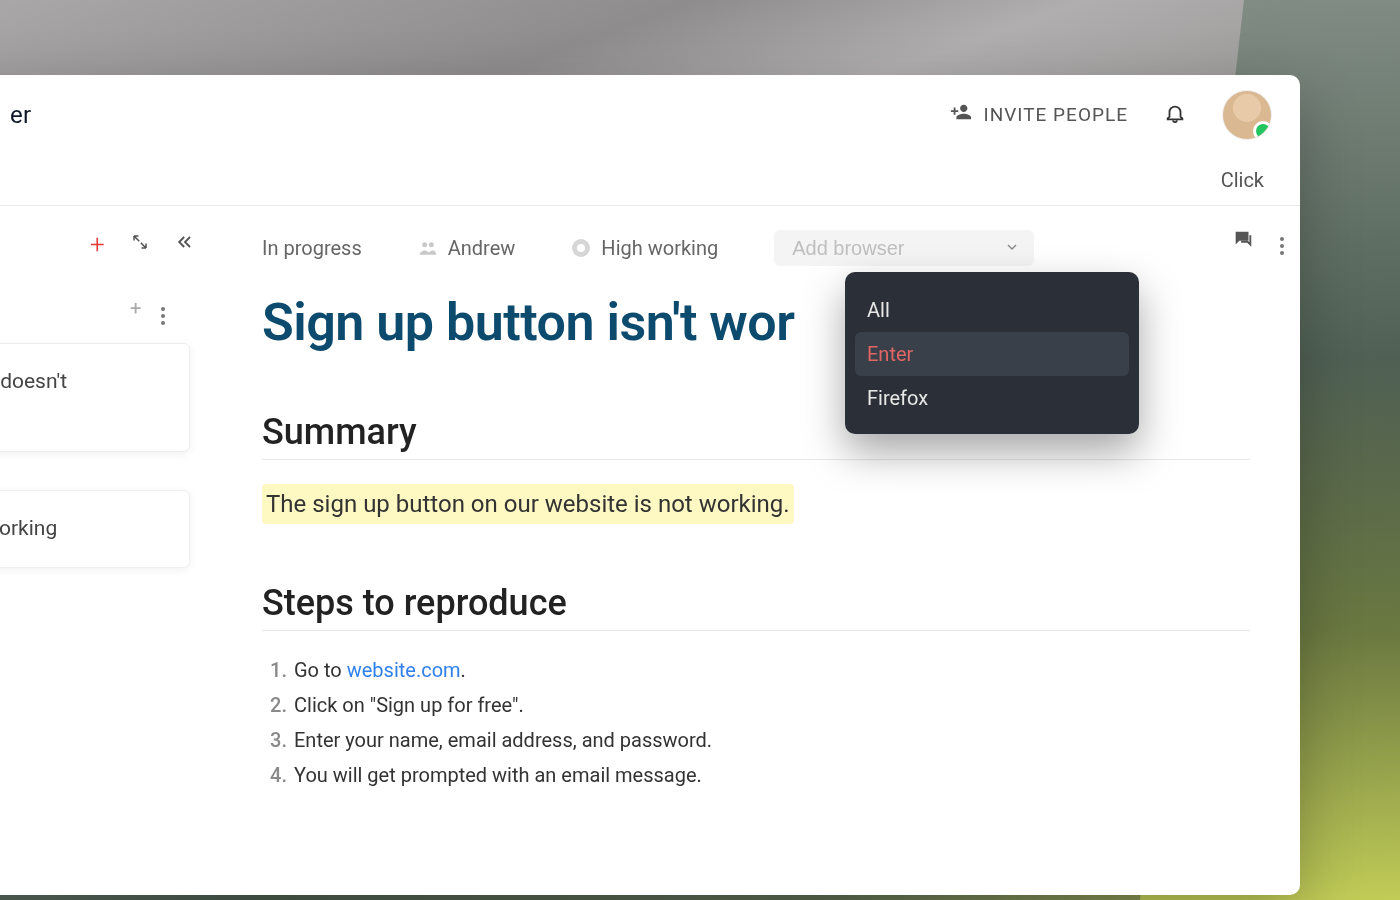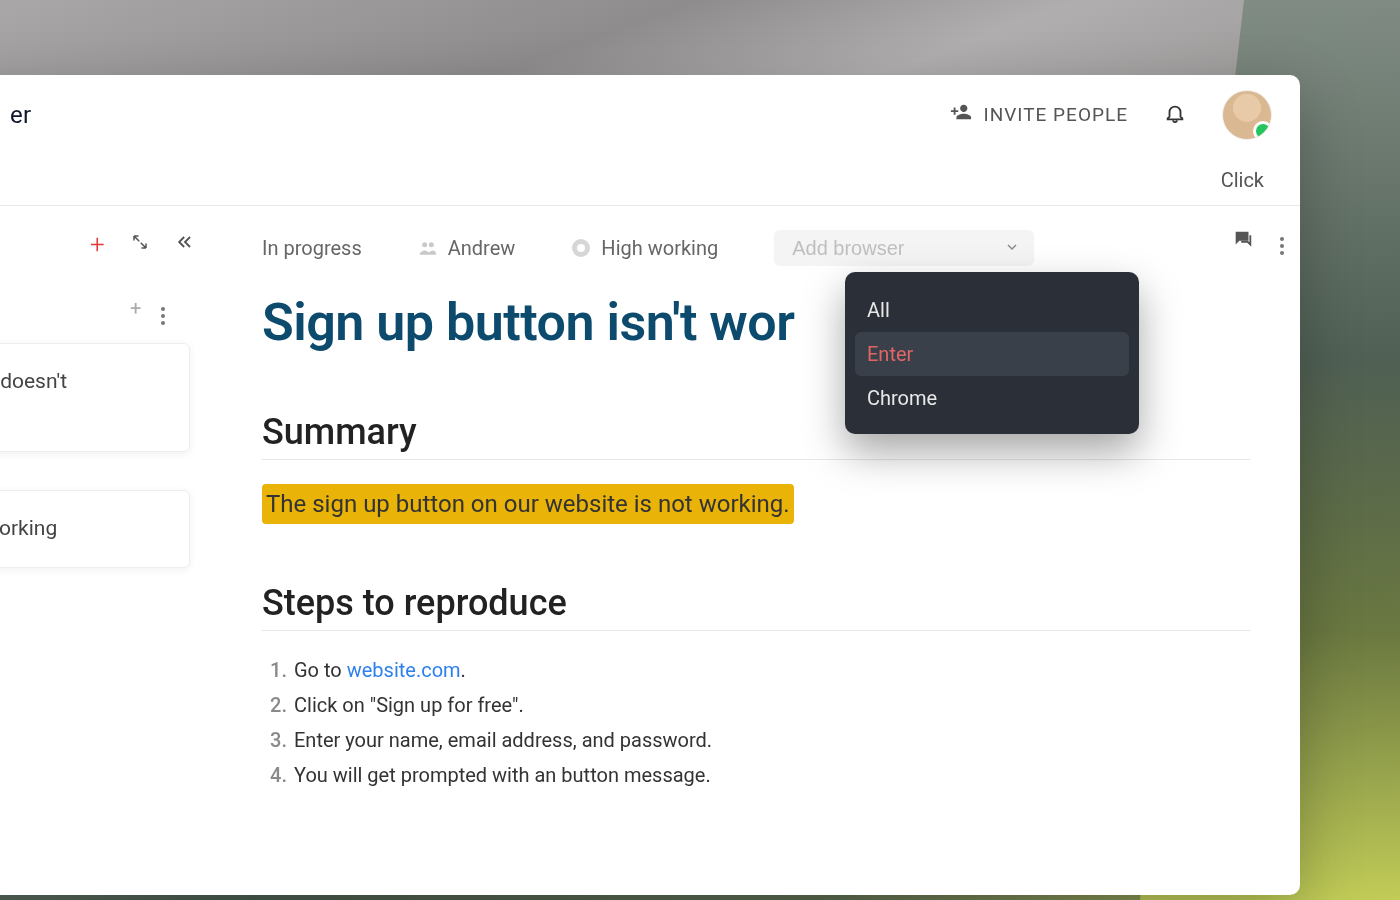--- a/index.html
+++ b/index.html
@@ -116,21 +116,21 @@
   .browser-field .left { display:flex; align-items:center; gap:10px; }
   .browser-field input { border:none; background:transparent; font-size:20px; color:#333; outline:none; width:150px; }
   .browser-field input::placeholder { color:#bfbfbf; }
   .browser-field .chev svg { width:16px; height:16px; stroke:#888; stroke-width:2; fill:none; }
   .circle-empty { width:18px; height:18px; border-radius:50%; background:#d6d6d6; position:relative; }
   .circle-empty::after { content:""; position:absolute; inset:5px; background:#fff; border-radius:50%; }
 
   .title { font-size:52px; font-weight:600; color:#0c4a6e; letter-spacing:-0.5px; margin-top:22px; }
 
   .section-h { font-size:36px; font-weight:500; color:#222; margin-top:58px; padding-bottom:6px; border-bottom:1px solid #e7e7e7; }
-  .summary-text { font-size:24px; color:#333; margin-top:24px; background:#eab308; border-radius:4px; padding:6px 4px; display:inline-block; }
+  .summary-text { font-size:24px; color:#333; margin-top:24px; background:#fef9c3; border-radius:4px; padding:6px 4px; display:inline-block; }
 
   ol.steps { margin-top:22px; padding-left:30px; font-size:20px; color:#333; line-height:1.75; }
   ol.steps li { padding-left:2px; }
   ol.steps li::marker { color:#8a8a8a; font-weight:500; }
   .link { color:#2f80ed; text-decoration:none; }
 
   
   .popover {
     position:absolute;
     top: 66px;
@@ -290,25 +290,25 @@
       <h2 class="section-h">Summary</h2>
       <div class="summary-text">The sign up button on our website is not working.</div>
 
       <h2 class="section-h">Steps to reproduce</h2>
       <ol class="steps">
         <li>
           <span>Go to </span><a href="#" class="link">website.com</a><span>.</span>
         </li>
         <li><span>Click on "Sign up for free".</span></li>
         <li><span>Enter your name, email address, and password.</span></li>
-        <li><span>You will get prompted with an button message.</span></li>
+        <li><span>You will get prompted with an email message.</span></li>
       </ol>
 
       
       <div class="popover">
         <div class="opt">All</div>
         <div class="opt selected">Enter</div>
-        <div class="opt">Chrome</div>
+        <div class="opt">Firefox</div>
       </div>
 
     </div>
   </div>
 </div>
 
 </body></html>

